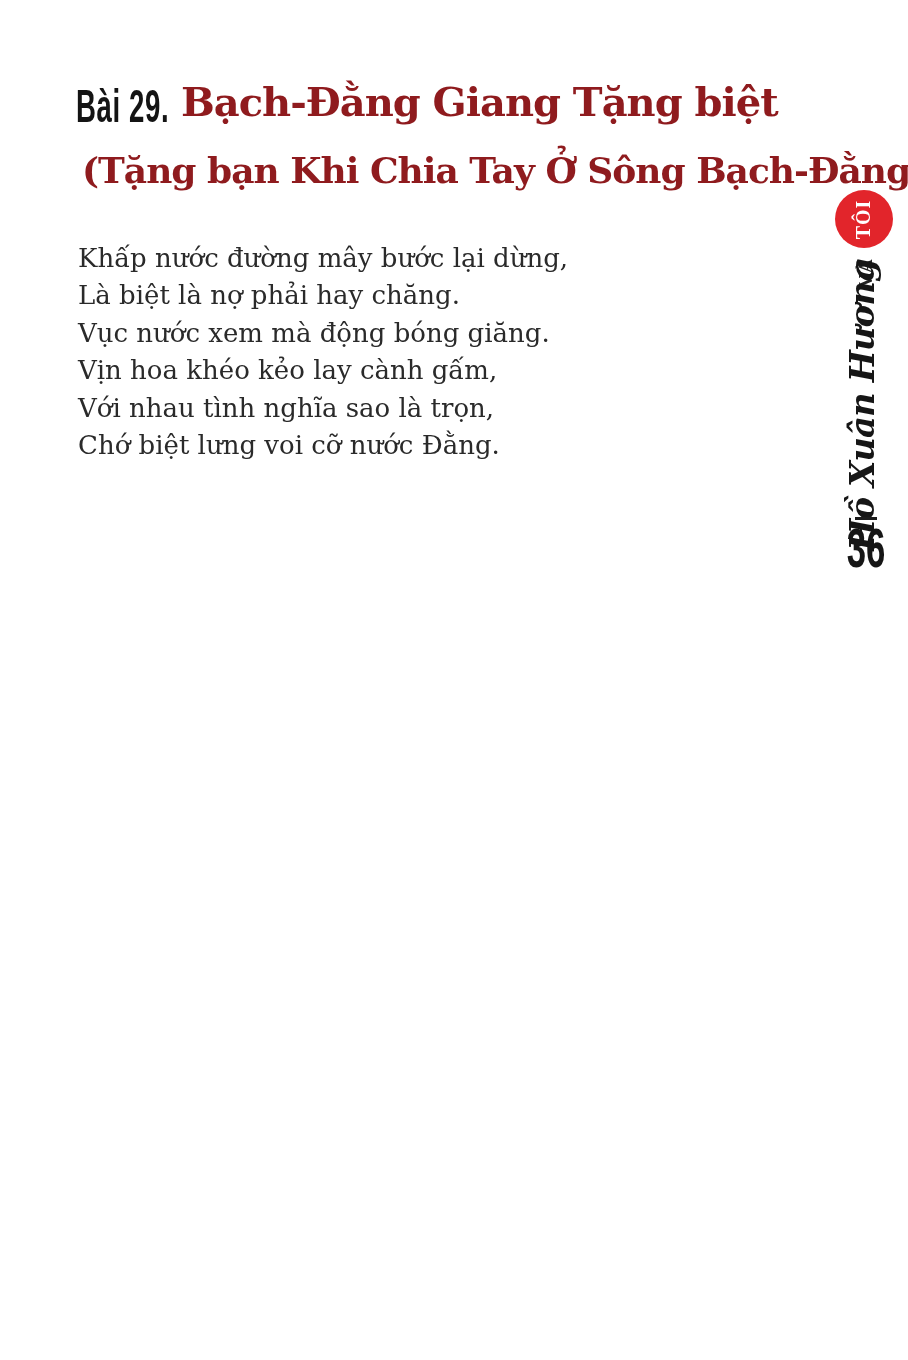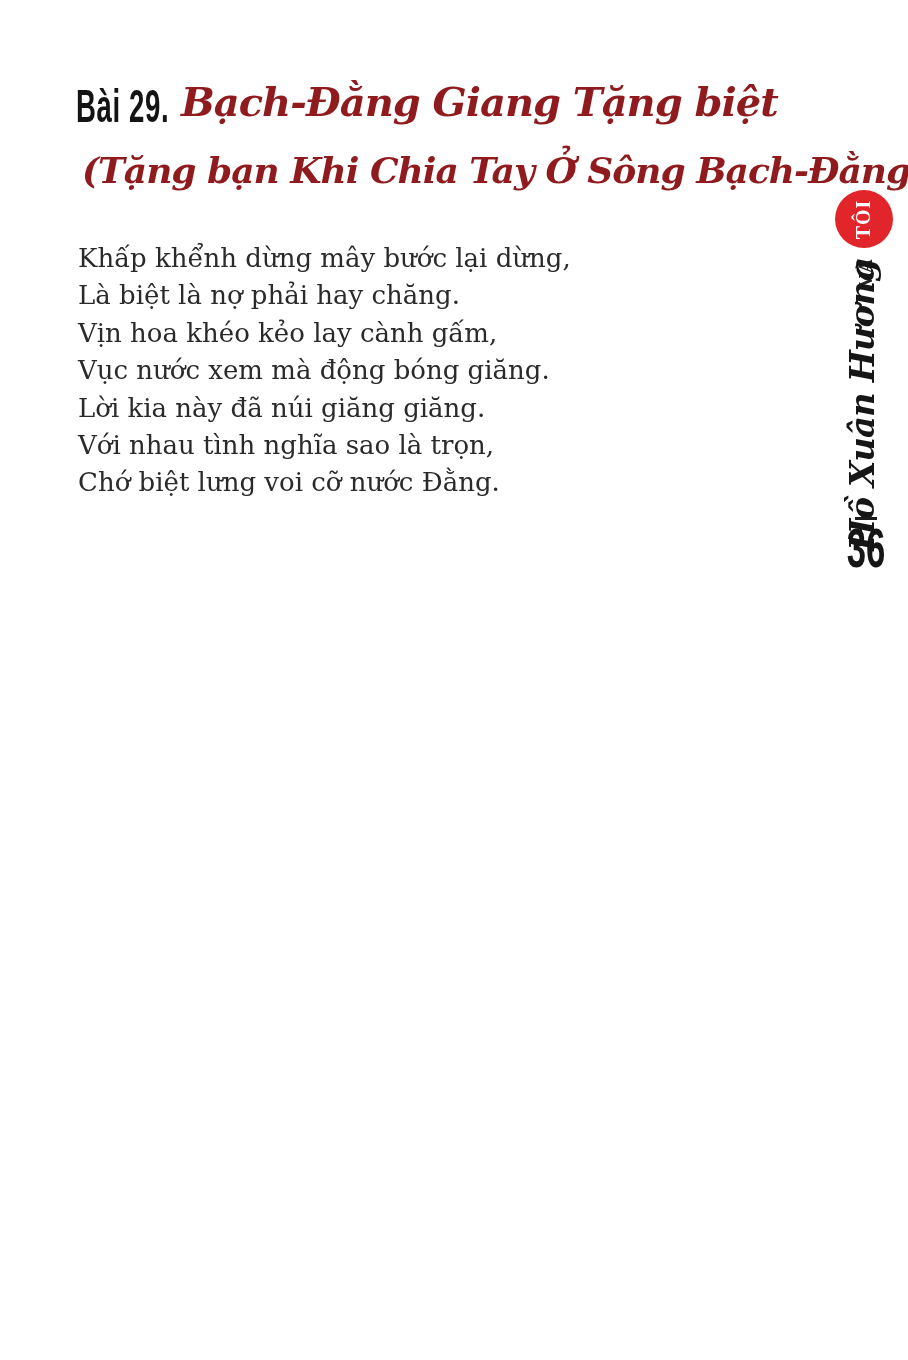--- a/index.html
+++ b/index.html
@@ -16,21 +16,21 @@
   .lesson-label{
     position:absolute;left:76px;top:84px;
     font-family:"Liberation Sans",sans-serif;
     font-weight:bold;font-size:46px;line-height:44px;
     color:#141414;
     transform:scaleX(0.60);transform-origin:left top;
     white-space:nowrap;letter-spacing:1px;
   }
   .script{
     font-family:"DejaVu Serif",serif;
-    font-style:italic;font-weight:bold;
+    font-weight:bold;
     color:#8f1b1e;
     white-space:nowrap;letter-spacing:-1px;
   }
   .title-line1{
     position:absolute;left:181px;top:76px;
     font-size:40px;line-height:52px;
   }
   .title-line2{
     position:absolute;left:82px;top:144px;
     font-size:36px;line-height:52px;
@@ -95,25 +95,24 @@
 
 <div class="page">
 
   <div class="lesson-label">Bài 29.</div>
 
   <div class="script title-line1" style="color: rgb(143, 27, 30);">Bạch-Đằng Giang Tặng biệt</div>
 
   <div class="script title-line2" style="color: rgb(143, 27, 30);">(Tặng bạn Khi Chia Tay Ở Sông Bạch-Đằng)</div>
 
   <div class="poem">
-    <div>Khấp khểnh dừng mây bước lại dừng,</div>
+    <div>Khấp nước đường mây bước lại dừng,</div>
     <div>Là biệt là nợ phải hay chăng.</div>
+    <div>Vục nước xem mà động bóng giăng.</div>
     <div>Vịn hoa khéo kẻo lay cành gấm,</div>
-    <div>Vục nước xem mà động bóng giăng.</div>
-    <div>Lời kia này đã núi giăng giăng.</div>
     <div>Với nhau tình nghĩa sao là trọn,</div>
     <div>Chớ biệt lưng voi cỡ nước Đằng.</div>
   </div>
 
   <div class="badge" style="background: rgb(226, 37, 43);">
     <span class="badge-label">TÔI</span>
   </div>
 
   <div class="conjunction">VÀ</div>
 

